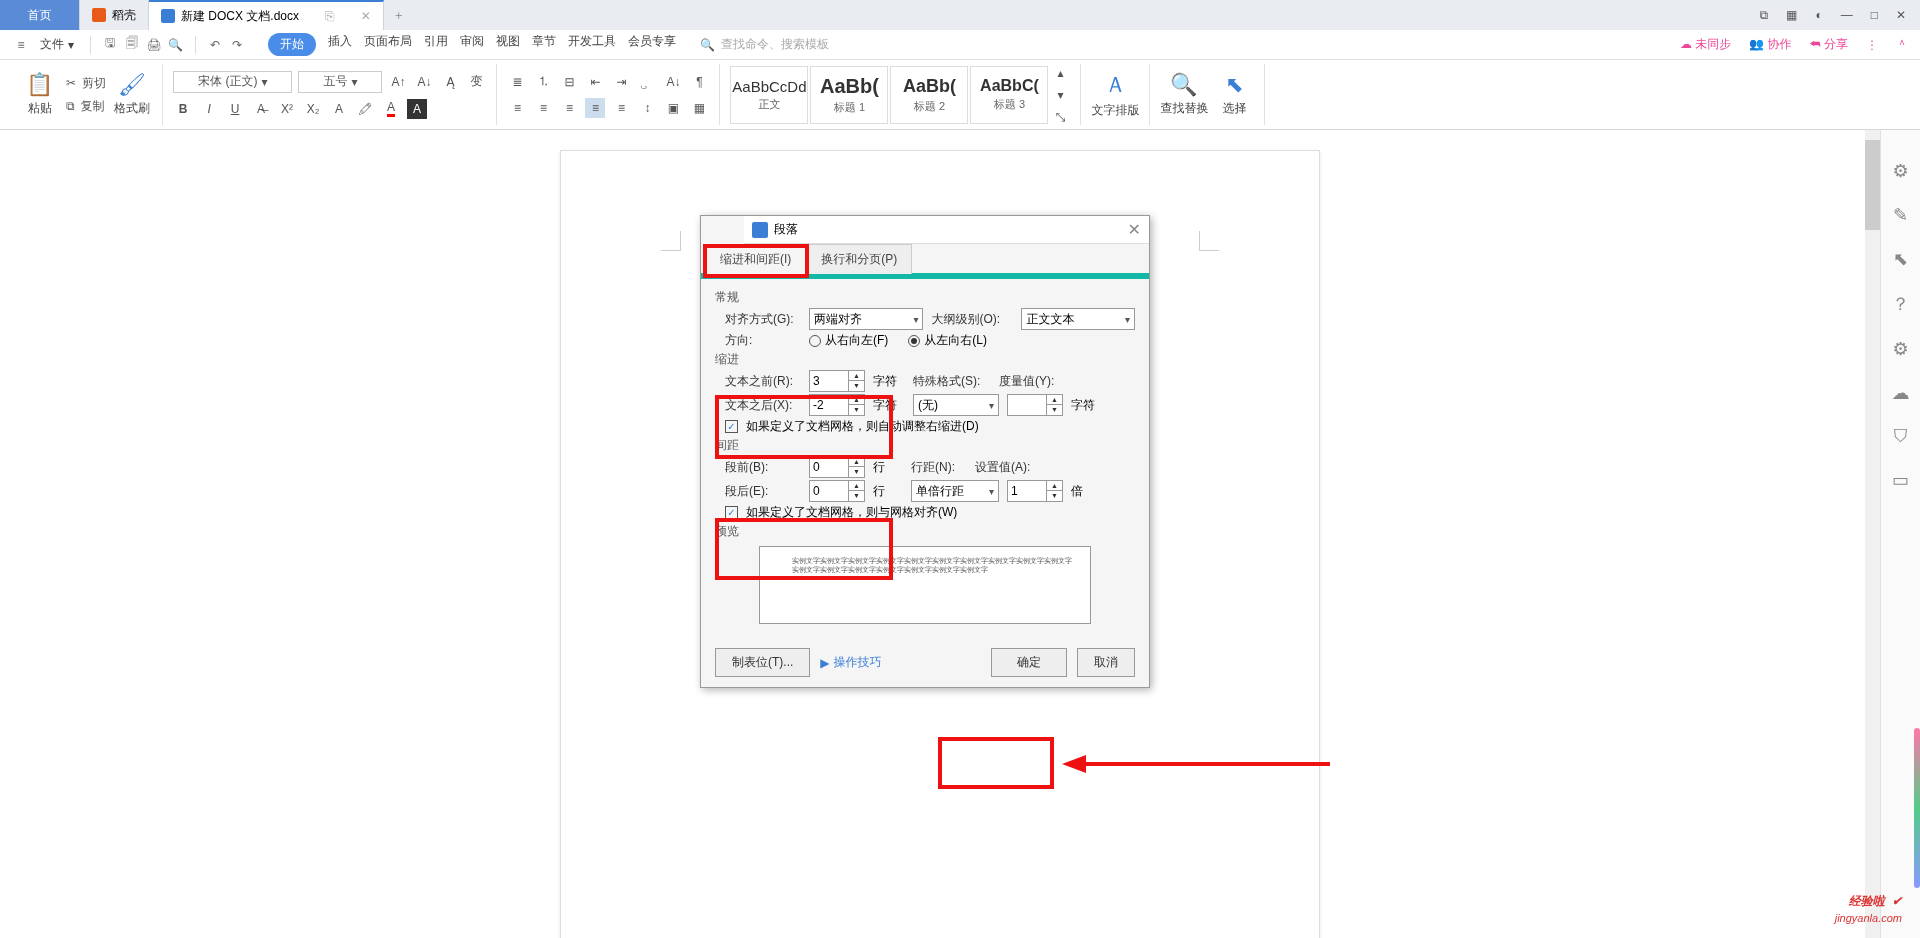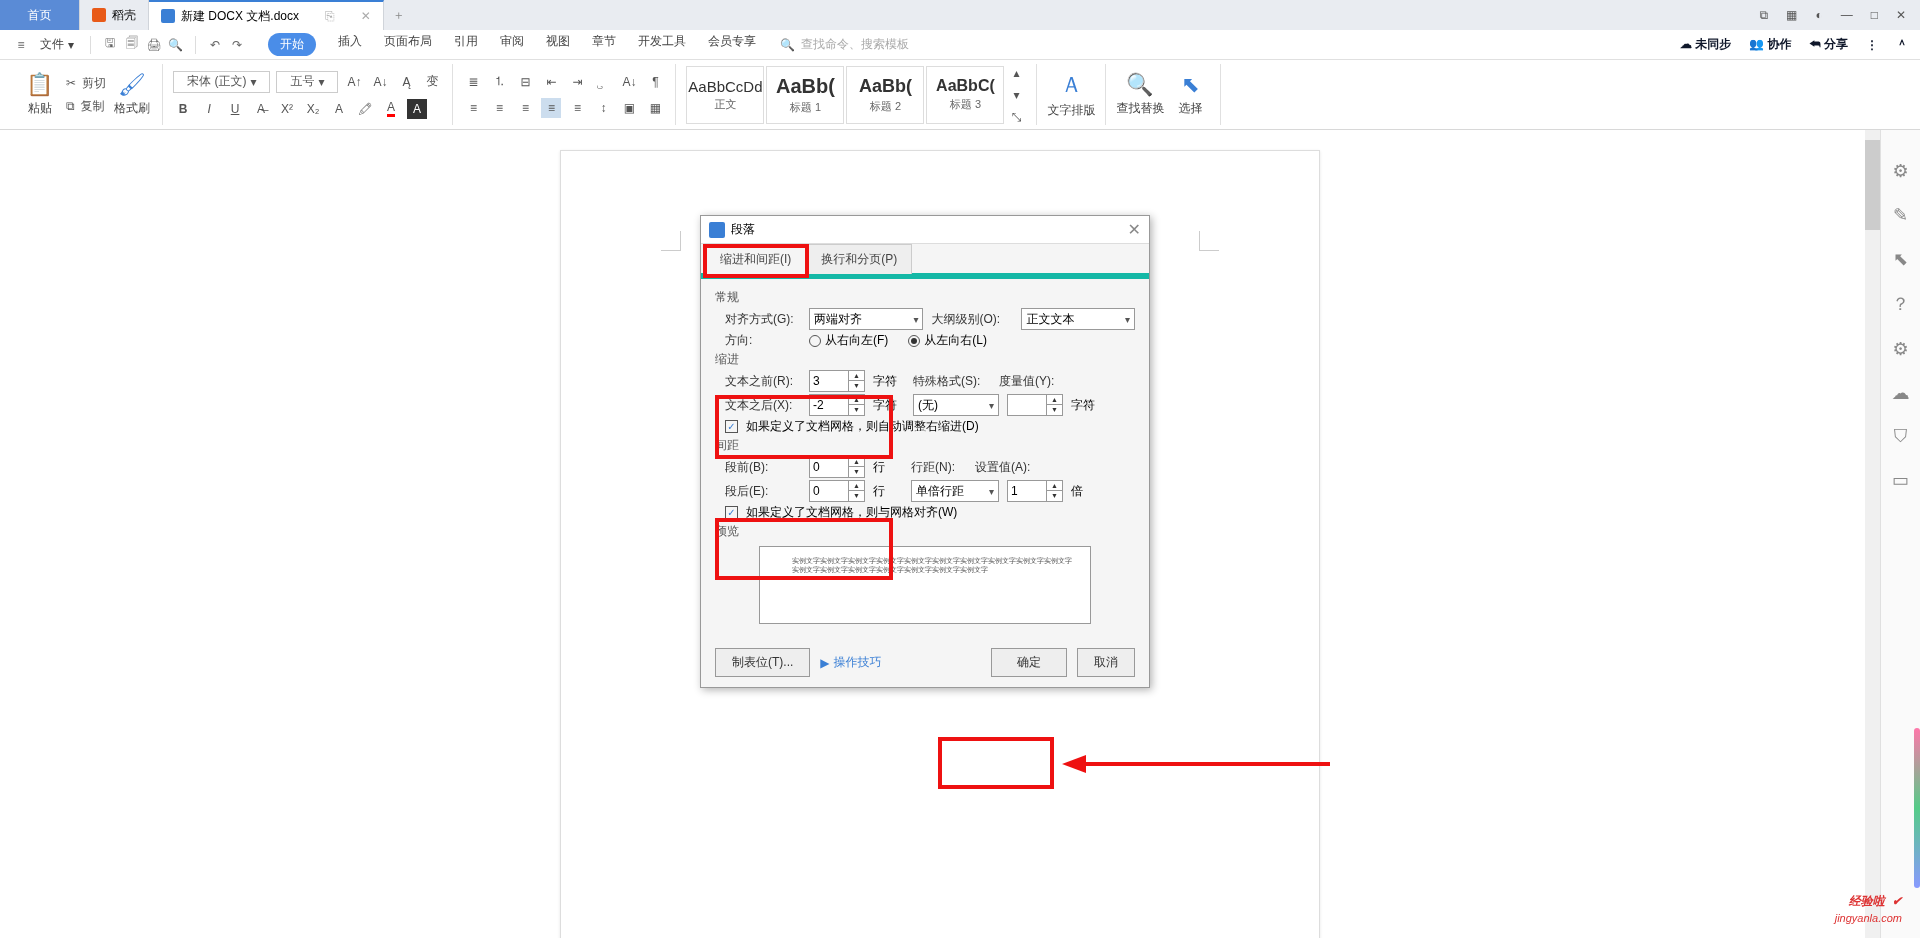--- a/index.html
+++ b/index.html
@@ -16,51 +16,51 @@
 .sq { width:14px; height:14px; background:#e85a18; border-radius:2px;}
 .sq.blue { background:#3a7fd5;}
 .tab-close { color:#aaa; margin-left:20px;}
 .tab-pin { color:#aaa; margin-left:20px;}
 
 
 .menubar { height:30px; border-bottom:1px solid #e0e0e0; display:flex; align-items:center; padding:0 12px; gap:4px; color:#444;}
 .menubar .file { display:flex; align-items:center; gap:4px; padding:0 6px;}
 .menubar .sep { width:1px; height:18px; background:#ddd; margin:0 6px;}
 .menubar .ic { width:18px; text-align:center; color:#666;}
-.menubar .tabs { display:flex; gap:22px; margin-left:18px;}
+.menubar .tabs { display:flex; gap:12px; margin-left:18px;}
 .menubar .mtab { color:#444; }
 .menubar .mtab.active { background:#4a8de8; color:#fff; padding:3px 12px; border-radius:12px;}
 .menubar .search { margin-left:20px; color:#aaa; display:flex; align-items:center; gap:6px;}
-.menubar .right { margin-left:auto; display:flex; align-items:center; gap:18px; color:#0f172a;font-weight:bold;}
+.menubar .right { margin-left:auto; display:flex; align-items:center; gap:18px; color:#ec4899;}
 
 
 .ribbon { height:70px; border-bottom:1px solid #d8d8d8; display:flex; align-items:stretch; padding:4px 10px; gap:0;}
 .rgroup { display:flex; align-items:center; padding:0 10px; border-right:1px solid #e0e0e0; gap:6px;}
 .vbtn { display:flex; flex-direction:column; align-items:center; gap:2px; color:#444; min-width:40px;}
 .vbtn .gly { font-size:22px; color:#3a7fd5;}
 .rrow { display:flex; align-items:center; gap:6px; color:#555;}
 .rstack { display:flex; flex-direction:column; gap:6px;}
-.sel { border:1px solid #ccc; height:22px; background:#fff; padding:0 13px; display:flex; align-items:center; gap:4px; min-width:90px; justify-content:space-between; color:#555;}
+.sel { border:1px solid #ccc; height:22px; background:#fff; padding:0 24px; display:flex; align-items:center; gap:4px; min-width:90px; justify-content:space-between; color:#555;}
 .sel.sm { min-width:60px;}
 .ibtn { width:20px; height:20px; display:flex; align-items:center; justify-content:center; color:#555;}
 .styles { display:flex; gap:2px; align-items:center;}
 .style-cell { border:1px solid #ddd; width:78px; height:58px; display:flex; flex-direction:column; align-items:center; justify-content:center; gap:2px;}
 .style-cell .prev { font-size:15px; color:#333;}
 .style-cell .name { color:#666; font-size:11px;}
 
 
 .workspace { position:absolute; top:130px; bottom:0; left:0; right:40px; background:#fff; display:flex; justify-content:center;}
 .page { margin-top:20px; width:760px; height:900px; background:#fff; border:1px solid #ddd; box-shadow:0 1px 3px rgba(0,0,0,0.1); position:relative;}
 .page .corner { position:absolute; width:20px; height:20px; border:1px solid #ccc;}
 .page .c-tl { top:80px; left:100px; border-right:none; border-bottom:none; transform:rotate(180deg);}
 .page .c-tr { top:80px; right:100px; border-left:none; border-bottom:none; transform:rotate(180deg);}
 
 
 .dialog { position:absolute; top:215px; left:700px; width:450px; background:#f5f5f5; border:1px solid #999; box-shadow:2px 2px 8px rgba(0,0,0,0.3);}
-.dlg-title { height:28px; background:#fff; display:flex; align-items:center; padding:0 8px; border-bottom:1px solid #ddd;}
+.dlg-title { height:28px; background:#fff; display:flex; align-items:center; padding:0 8px; border-bottom:1px solid #ddd;margin-left:43px;}
 .dlg-title .ic { width:16px; height:16px; background:#3a7fd5; border-radius:2px; margin-right:6px;}
 .dlg-title .x { margin-left:auto; color:#888; font-size:16px;}
 .dlg-tabs { display:flex; border-bottom:6px solid #14b8a6;}
 .dlg-tab { padding:6px 14px; background:#eee; border:1px solid #ccc; border-bottom:none; margin-bottom:-1px; color:#444;}
 .dlg-tab.active { background:#f5f5f5;}
 .dlg-body { padding:10px 14px 14px; display:flex; flex-direction:column; gap:2px;}
 .group-label { color:#555;}
 .form-row { display:flex; align-items:center; gap:8px; padding-left:10px;}
 .lbl { min-width:76px; text-align:left; color:#333;}
 .combo { border:1px solid #999; background:#fff; height:22px; padding:0 4px; display:flex; align-items:center; justify-content:space-between; gap:4px;}

